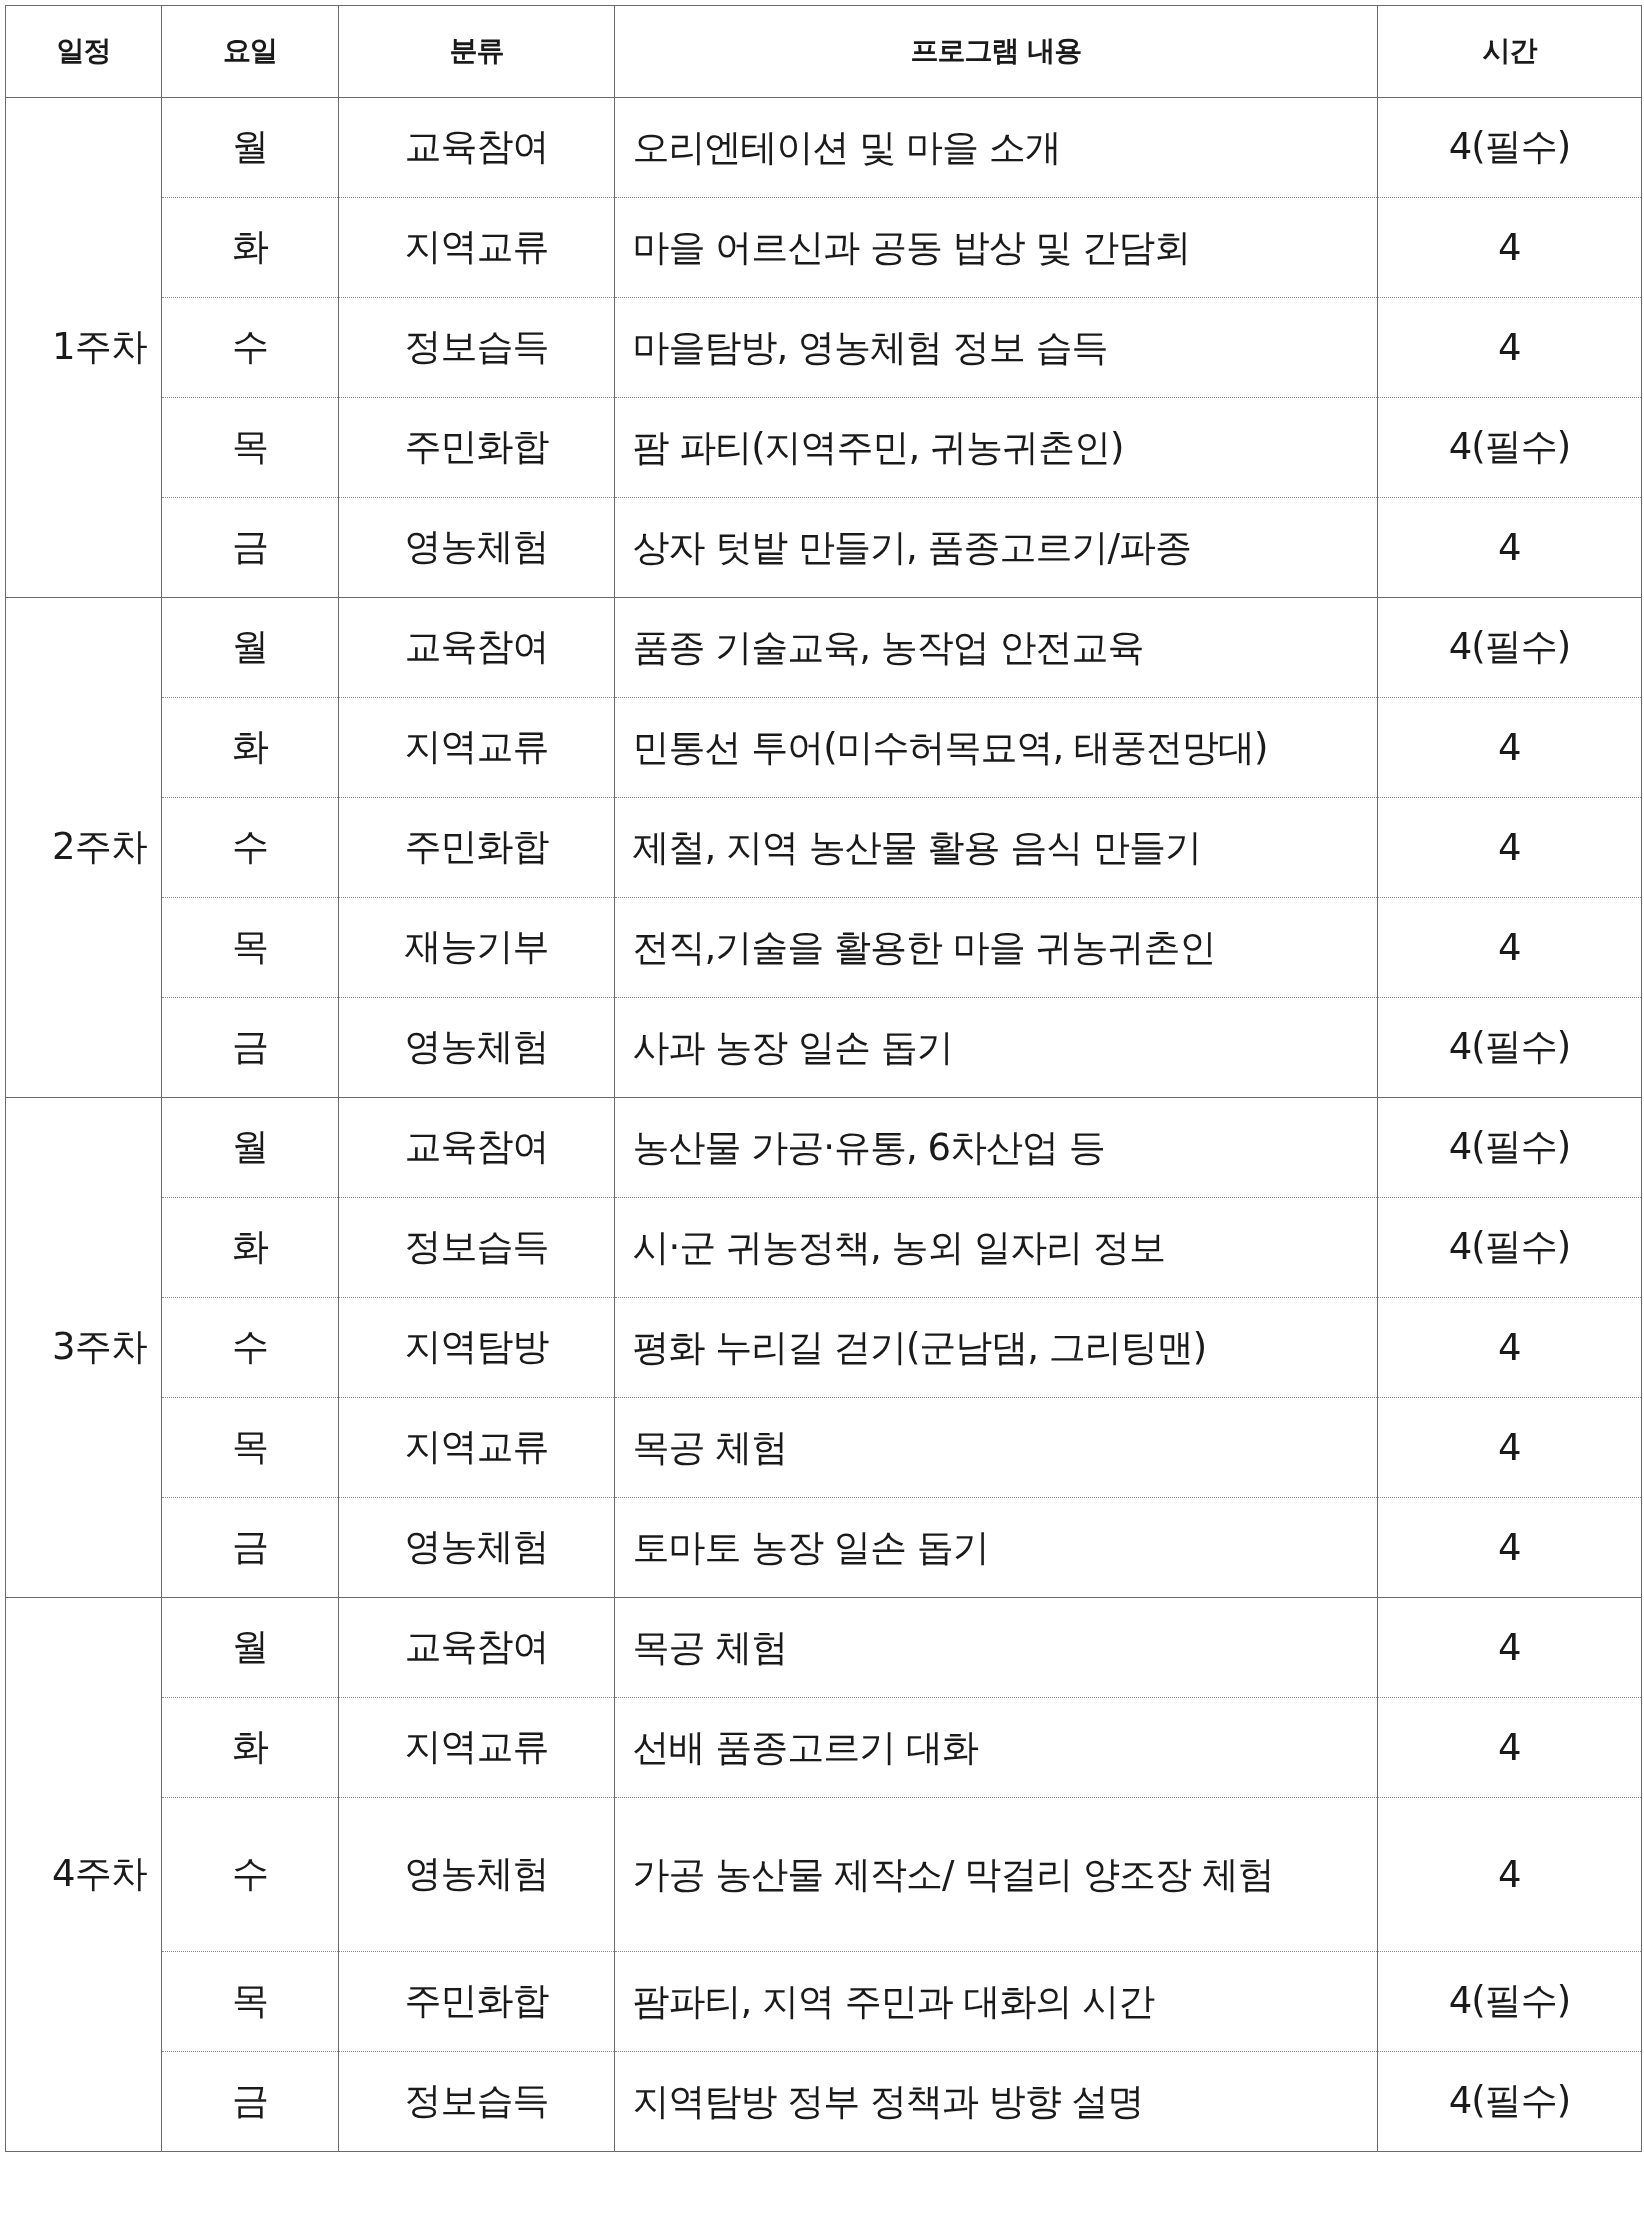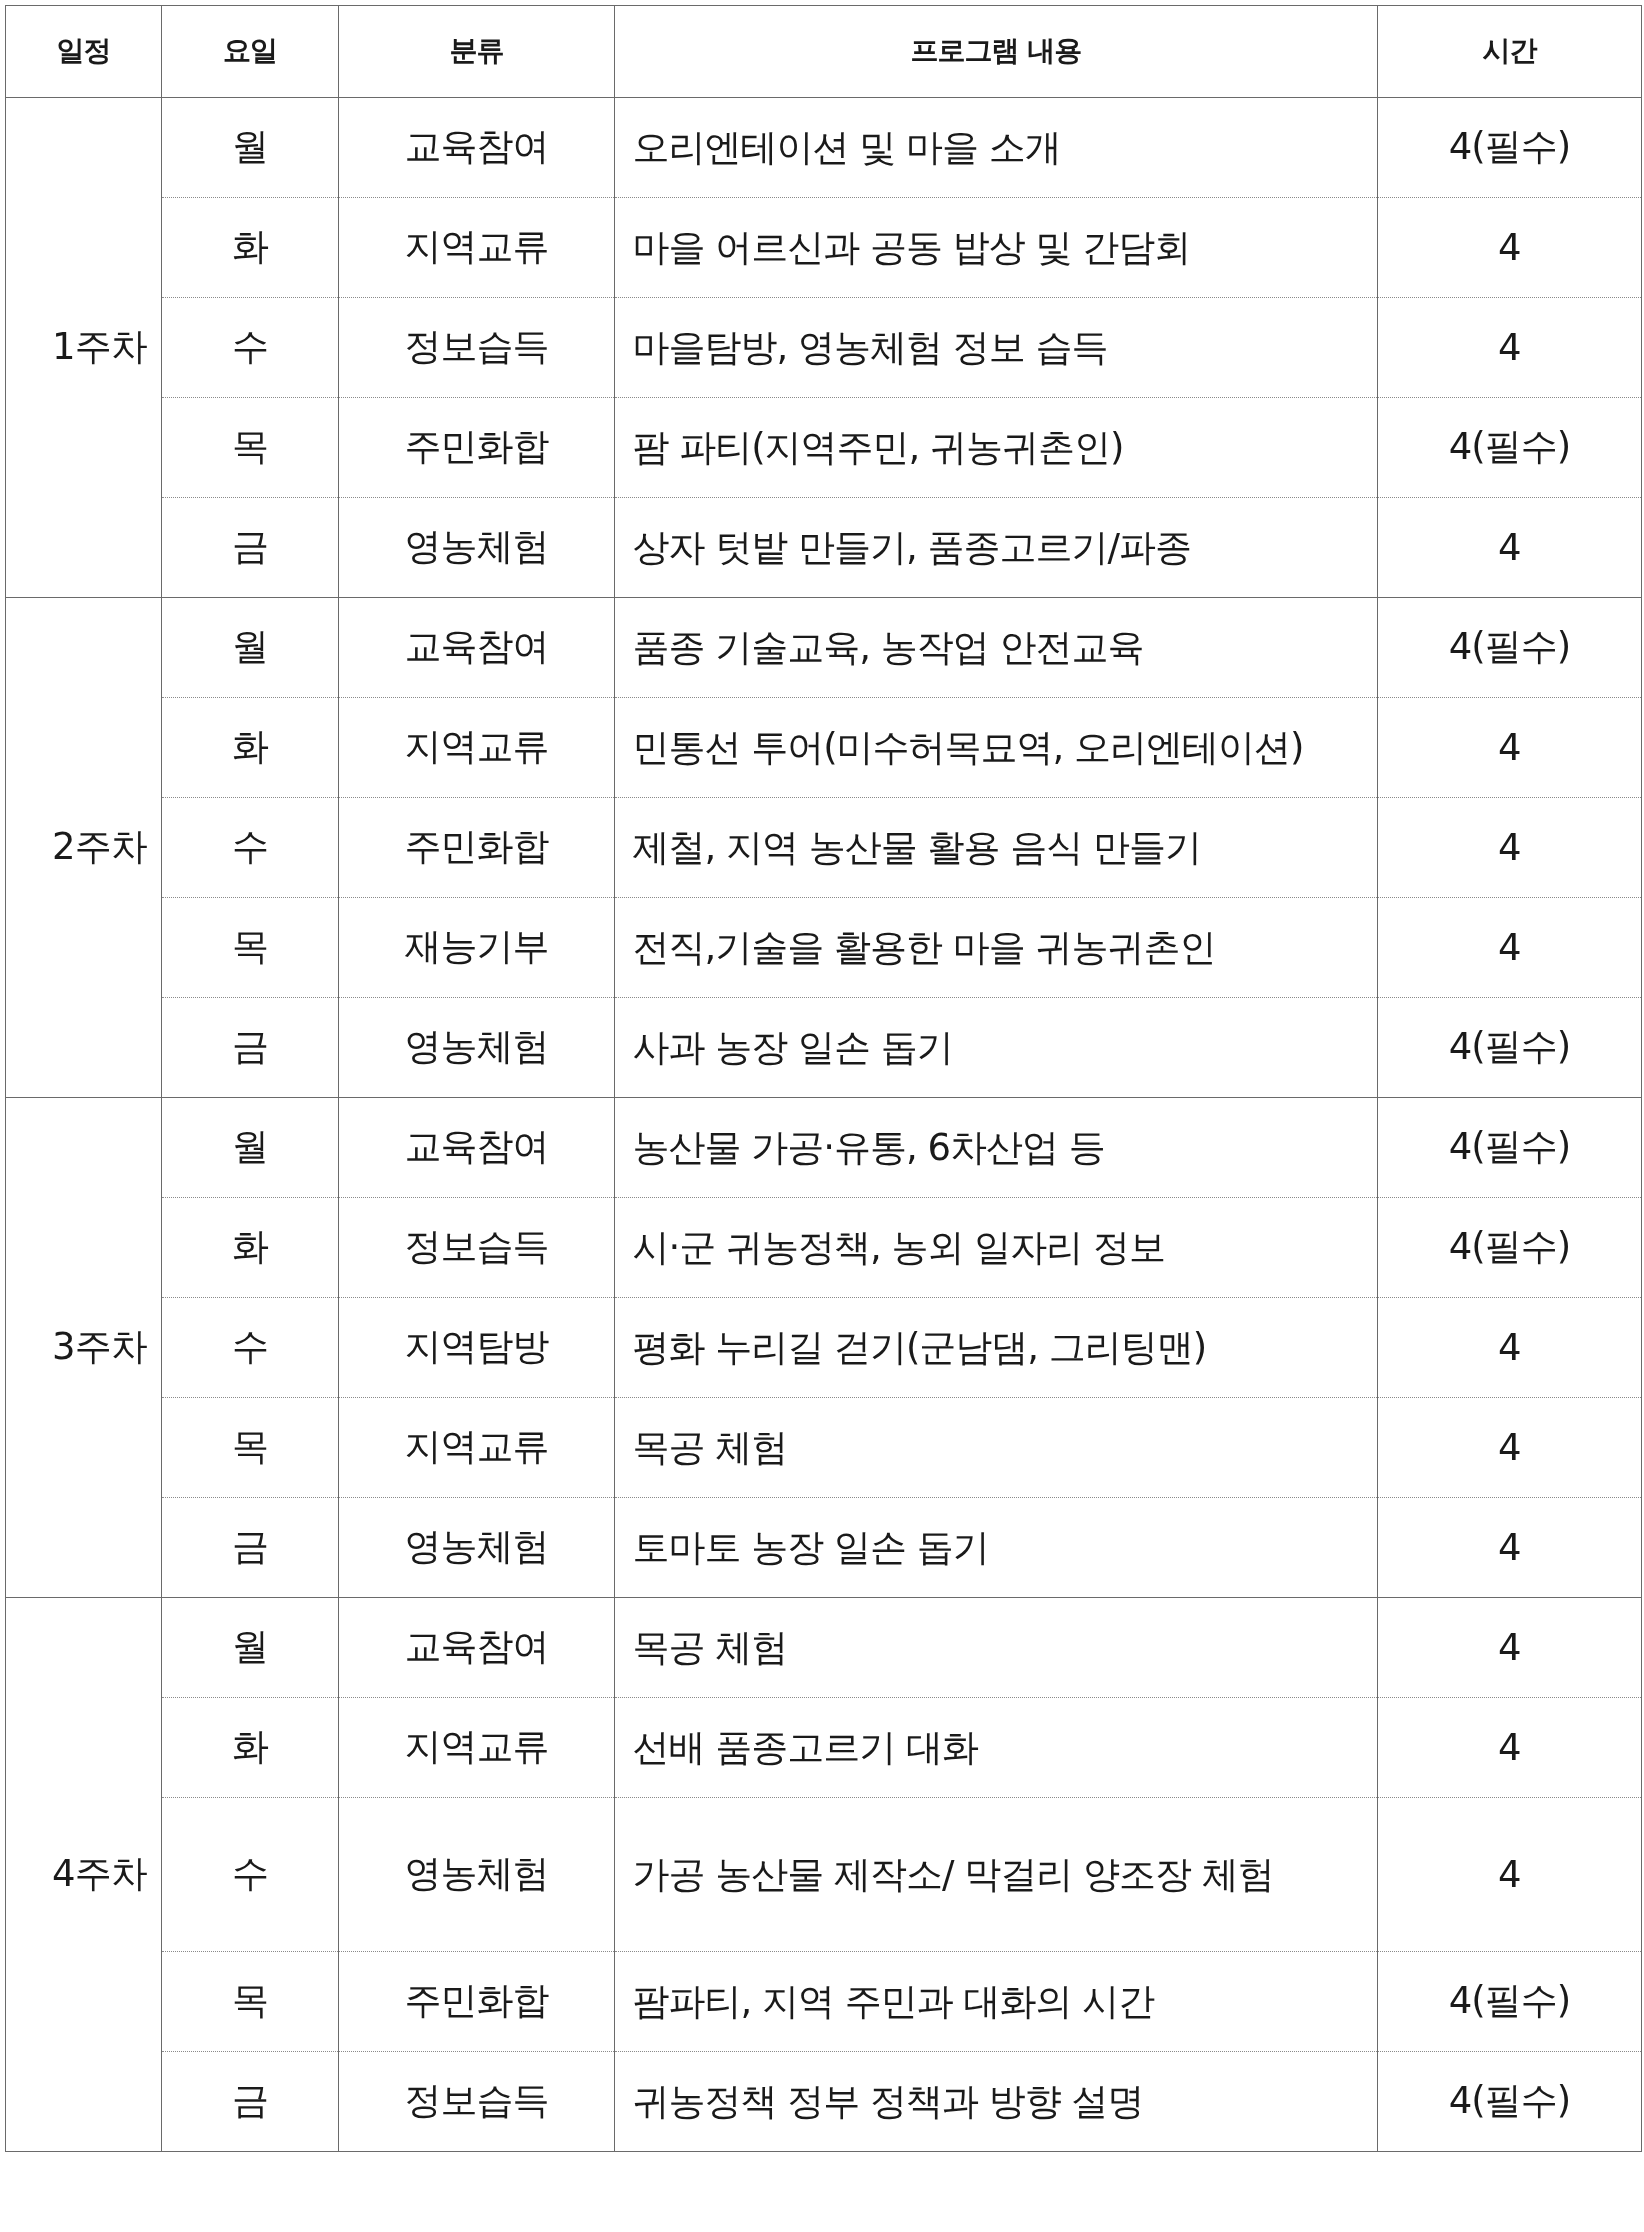--- a/index.html
+++ b/index.html
@@ -131,21 +131,21 @@
     <tr class="data-row week-start">
       <td class="week" rowspan="5">2주차</td>
       <td class="center">월</td>
       <td class="center">교육참여</td>
       <td class="prog">품종 기술교육, 농작업 안전교육</td>
       <td class="center">4(필수)</td>
     </tr>
     <tr class="data-row">
       <td class="center">화</td>
       <td class="center">지역교류</td>
-      <td class="prog">민통선 투어(미수허목묘역, 오리엔테이션)</td>
+      <td class="prog">민통선 투어(미수허목묘역, 태풍전망대)</td>
       <td class="center">4</td>
     </tr>
     <tr class="data-row">
       <td class="center">수</td>
       <td class="center">주민화합</td>
       <td class="prog">제철, 지역 농산물 활용 음식 만들기</td>
       <td class="center">4</td>
     </tr>
     <tr class="data-row">
       <td class="center">목</td>
@@ -213,18 +213,18 @@
     </tr>
     <tr class="data-row">
       <td class="center">목</td>
       <td class="center">주민화합</td>
       <td class="prog">팜파티, 지역 주민과 대화의 시간</td>
       <td class="center">4(필수)</td>
     </tr>
     <tr class="data-row week-end">
       <td class="center">금</td>
       <td class="center">정보습득</td>
-      <td class="prog">귀농정책 정부 정책과 방향 설명</td>
+      <td class="prog">지역탐방 정부 정책과 방향 설명</td>
       <td class="center">4(필수)</td>
     </tr>
   </tbody>
 </table>
 
 
 </body></html>

